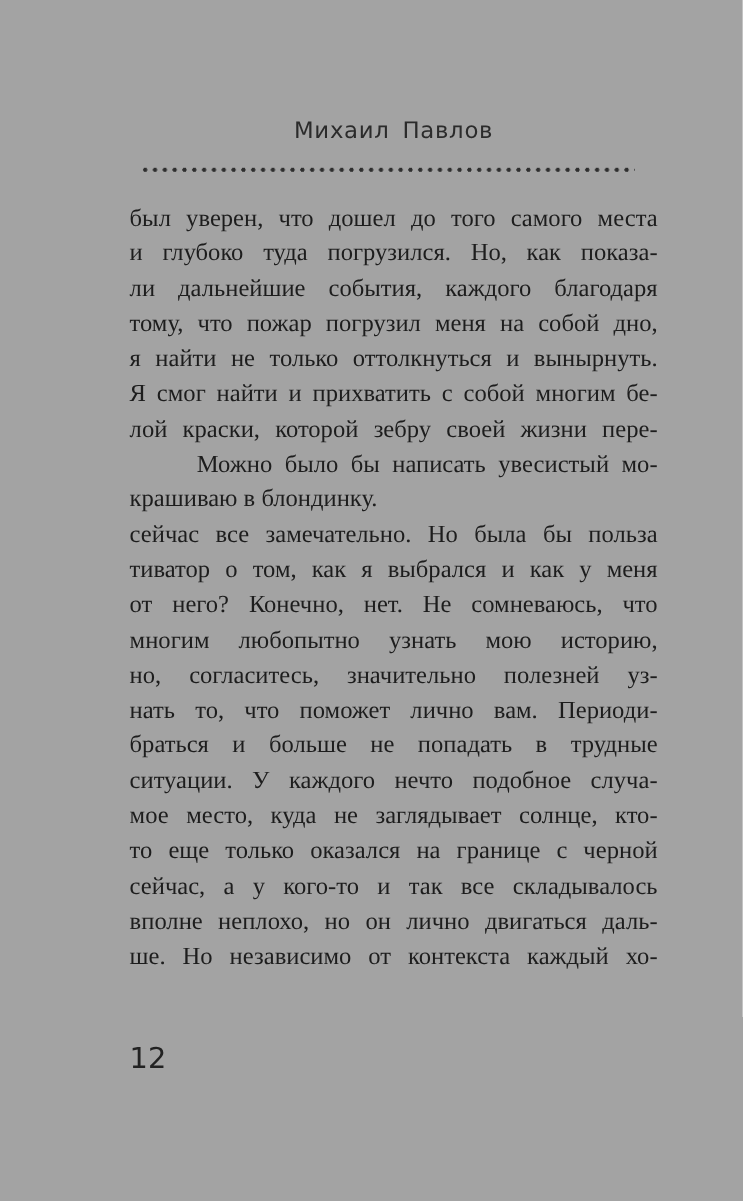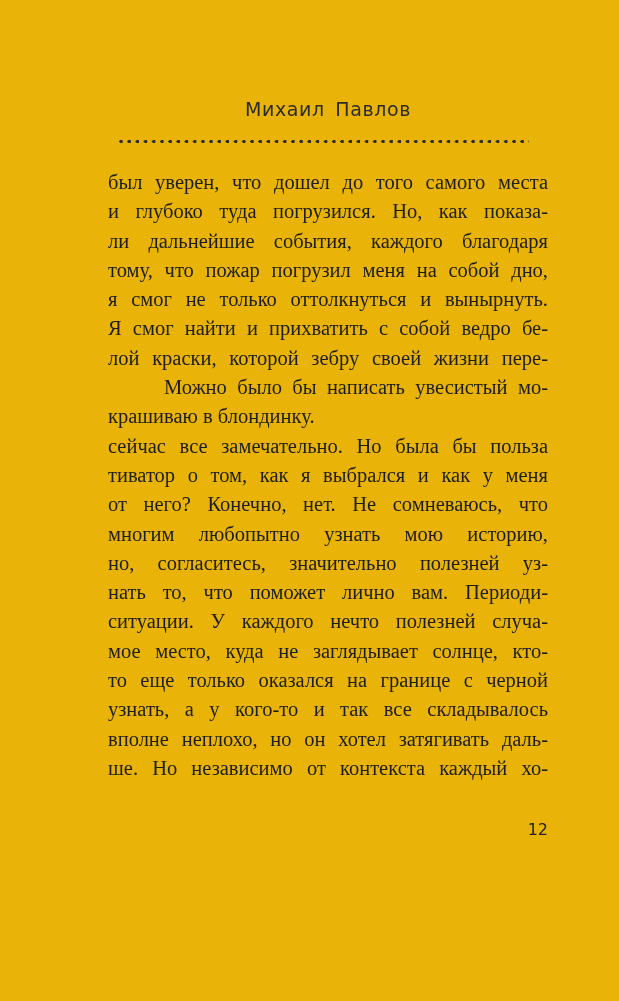--- a/index.html
+++ b/index.html
@@ -4,21 +4,21 @@
 <style>
   html, body {
     margin: 0;
     padding: 0;
     background: #ffffff;
   }
   .page {
     position: relative;
     width: 619px;
     height: 1001px;
-    background: #eab308;
+    background: #a3a3a3;
     overflow: hidden;
   }
   .running-header {
     position: absolute;
     top: 98px;
     left: 108px;
     width: 440px;
     text-align: center;
     font-family: "DejaVu Sans", sans-serif;
     font-size: 19px;
@@ -53,55 +53,56 @@
     white-space: normal;
   }
   .line.flush-left {
     text-align-last: left;
   }
   .line.indent {
     text-indent: 56px;
   }
   .page-number {
     position: absolute;
-    top: 820px;
+    top: 868px;
     left: 108px;
     width: 440px;
-    text-align: right;
+    text-align: left;
     font-family: "DejaVu Sans", sans-serif;
-    font-size: 16px;
+    font-size: 24px;
     color: #222222;
   }
 </style>
 </head>
 <body>
 
 <div class="page">
   <div class="running-header">Михаил Павлов</div>
 
   <div class="dotted-rule"></div>
 
   <div class="body-text">
       <div class="line">был уверен, что дошел до того самого места</div>
       <div class="line">и глубоко туда погрузился. Но, как показа-</div>
       <div class="line">ли дальнейшие события, каждого благодаря</div>
       <div class="line">тому, что пожар погрузил меня на собой дно,</div>
-      <div class="line">я смог не только оттолкнуться и вынырнуть.</div>
-      <div class="line">Я смог найти и прихватить с собой ведро бе-</div>
+      <div class="line">я найти не только оттолкнуться и вынырнуть.</div>
+      <div class="line">Я смог найти и прихватить с собой многим бе-</div>
       <div class="line">лой краски, которой зебру своей жизни пере-</div>
       <div class="line indent">Можно было бы написать увесистый мо-</div>
       <div class="line flush-left">крашиваю в блондинку.</div>
       <div class="line">сейчас все замечательно. Но была бы польза</div>
       <div class="line">тиватор о том, как я выбрался и как у меня</div>
       <div class="line">от него? Конечно, нет. Не сомневаюсь, что</div>
       <div class="line">многим любопытно узнать мою историю,</div>
       <div class="line">но, согласитесь, значительно полезней уз-</div>
       <div class="line">нать то, что поможет лично вам. Периоди-</div>
-      <div class="line">ситуации. У каждого нечто полезней случа-</div>
+      <div class="line">браться и больше не попадать в трудные</div>
+      <div class="line">ситуации. У каждого нечто подобное случа-</div>
       <div class="line">мое место, куда не заглядывает солнце, кто-</div>
       <div class="line">то еще только оказался на границе с черной</div>
-      <div class="line">узнать, а у кого-то и так все складывалось</div>
-      <div class="line">вполне неплохо, но он хотел затягивать даль-</div>
+      <div class="line">сейчас, а у кого-то и так все складывалось</div>
+      <div class="line">вполне неплохо, но он лично двигаться даль-</div>
       <div class="line">ше. Но независимо от контекста каждый хо-</div>
     </div>
 
   <div class="page-number">12</div>
 </div>
 
 </body></html>

